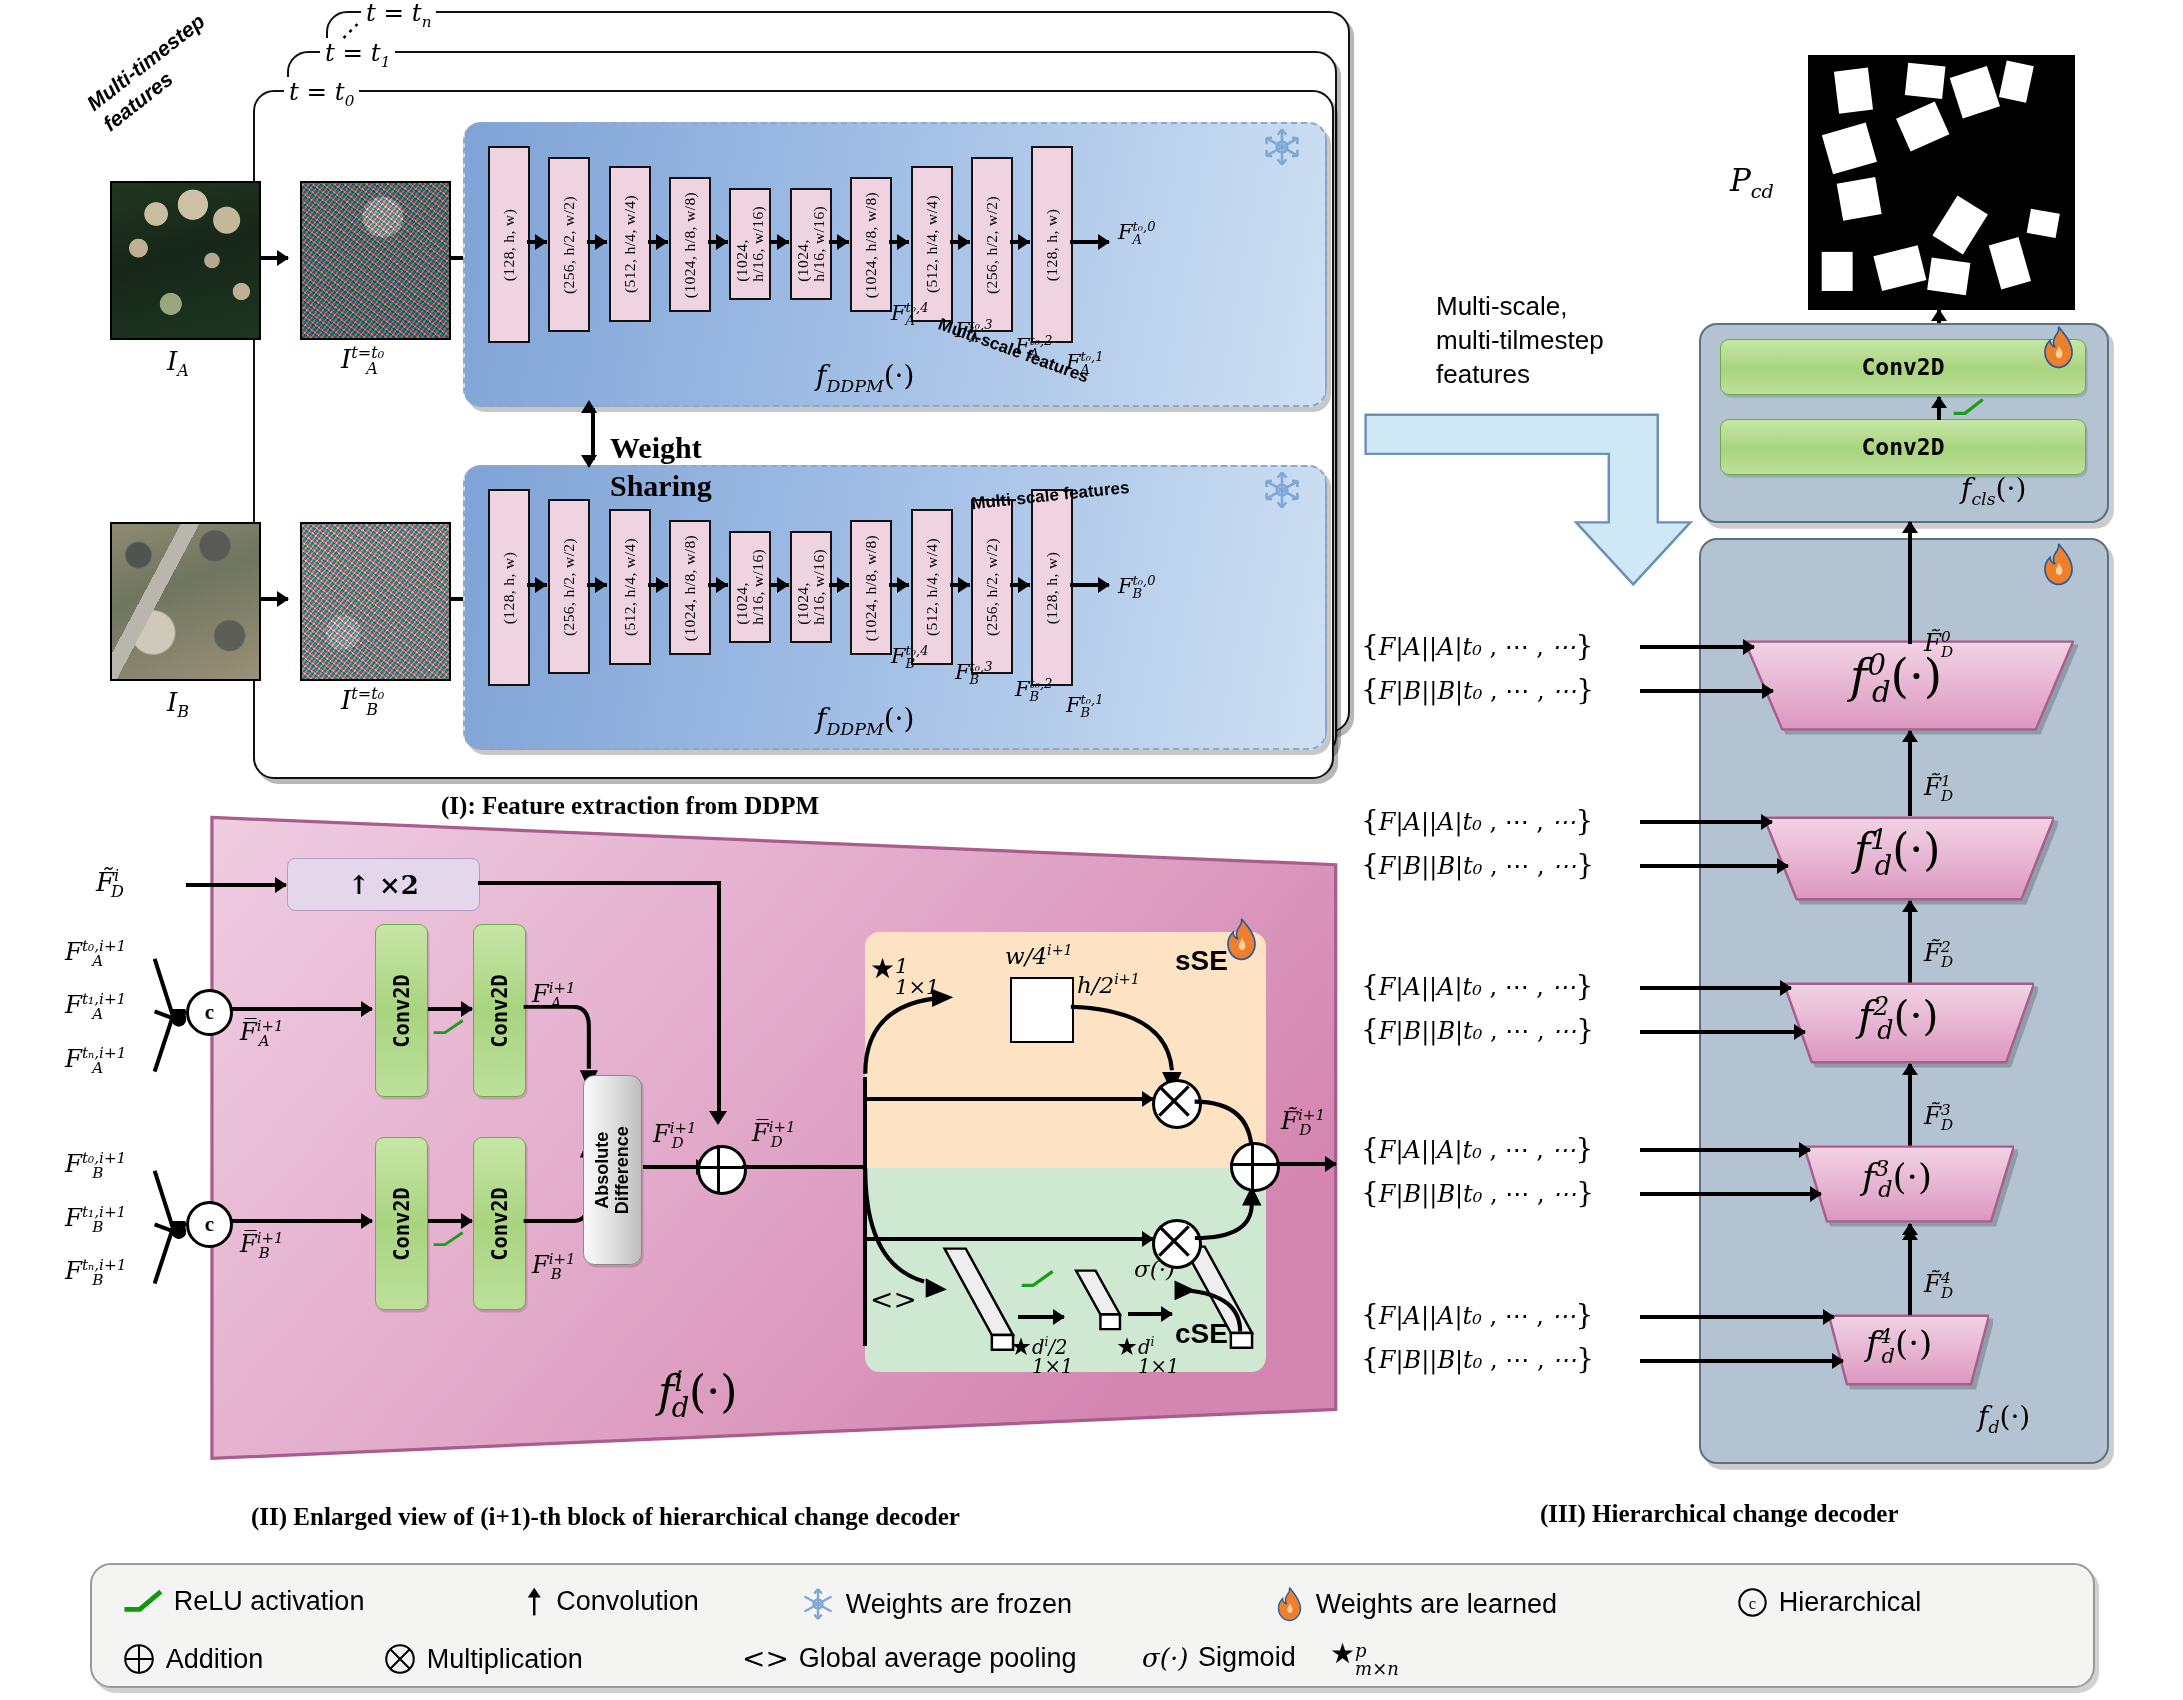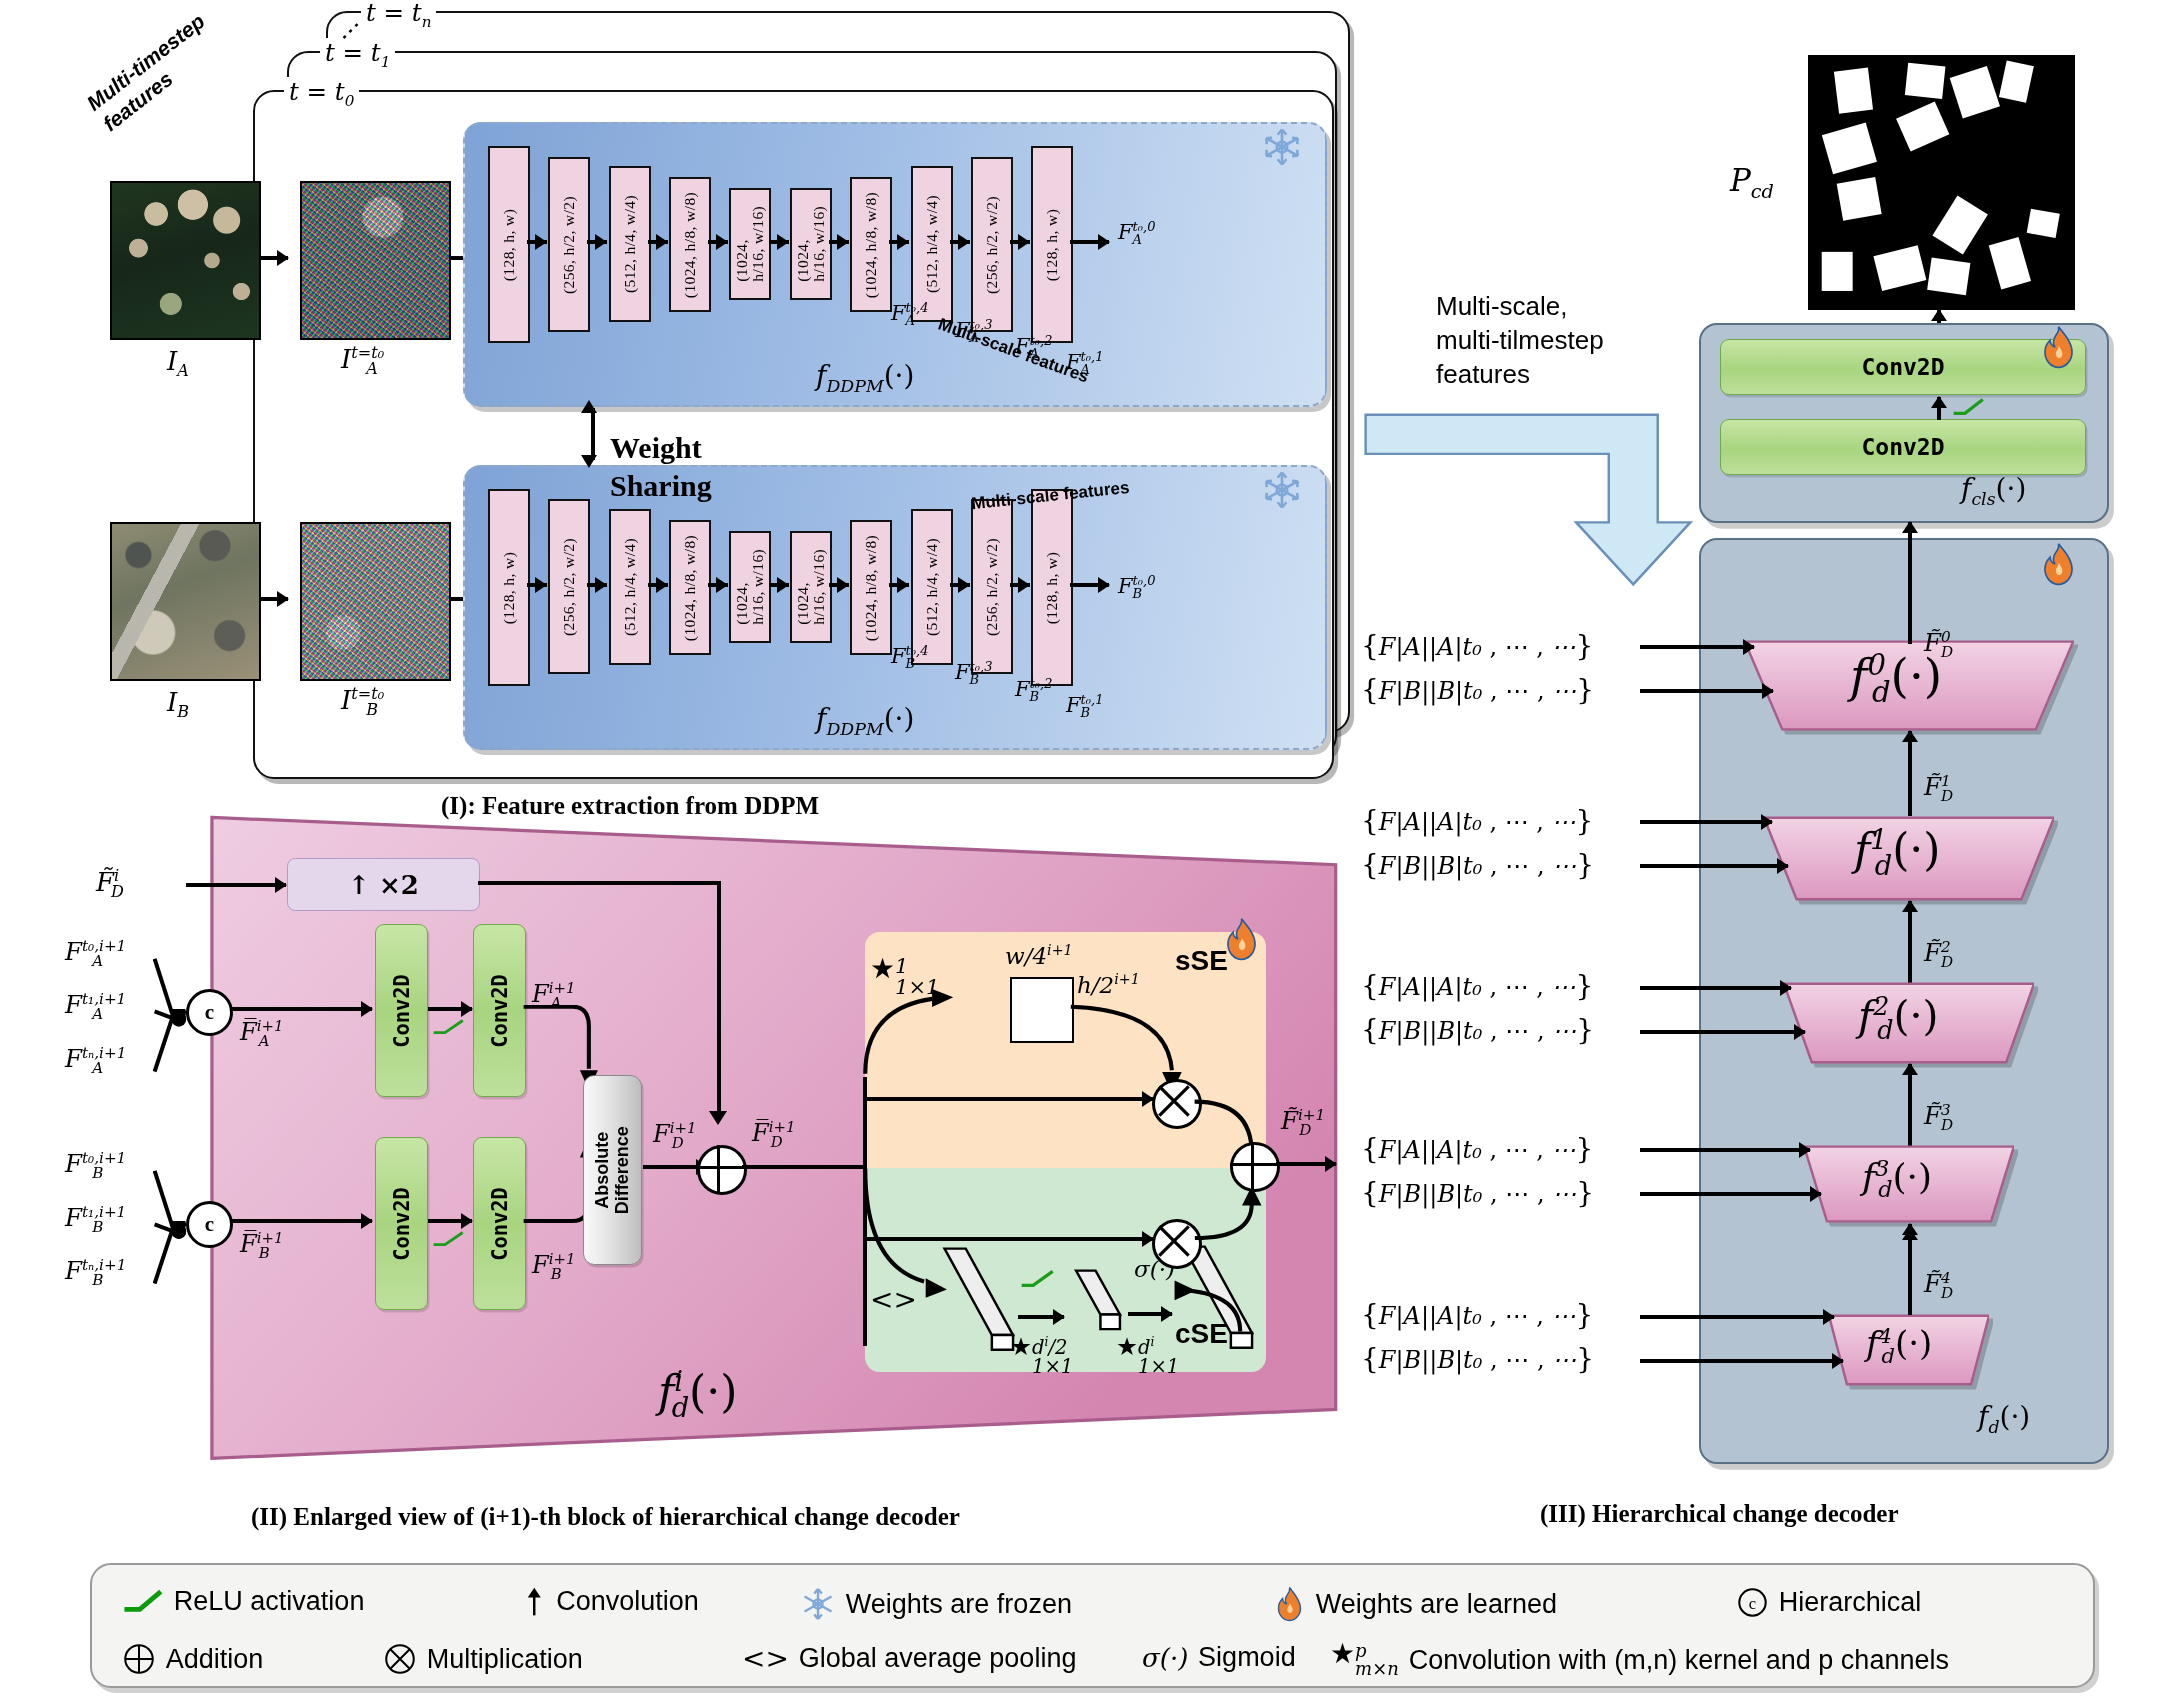--- a/index.html
+++ b/index.html
@@ -768,16 +768,15 @@
     <div class="litem" style="left: 1330px; top: 1642px;">
       <span style="display: inline-flex; align-items: center;">
         <span style="font-family:'DejaVu Serif',serif;font-size:24.5px;display:inline-flex;align-items:flex-start;">
           <span style="font-size:28px;line-height:.85;">★</span>
           <span style="display:inline-block;line-height:1;font-style:italic;">
             <span style="display:block;font-size:18px;">p</span>
             <span style="display:block;font-size:18px;">m×n</span>
           </span>
         </span>
       </span>
-      <span>Convolution with (m,n) kernel and p channels</span>
     </div>
   </div>
 
 
 </body></html>

